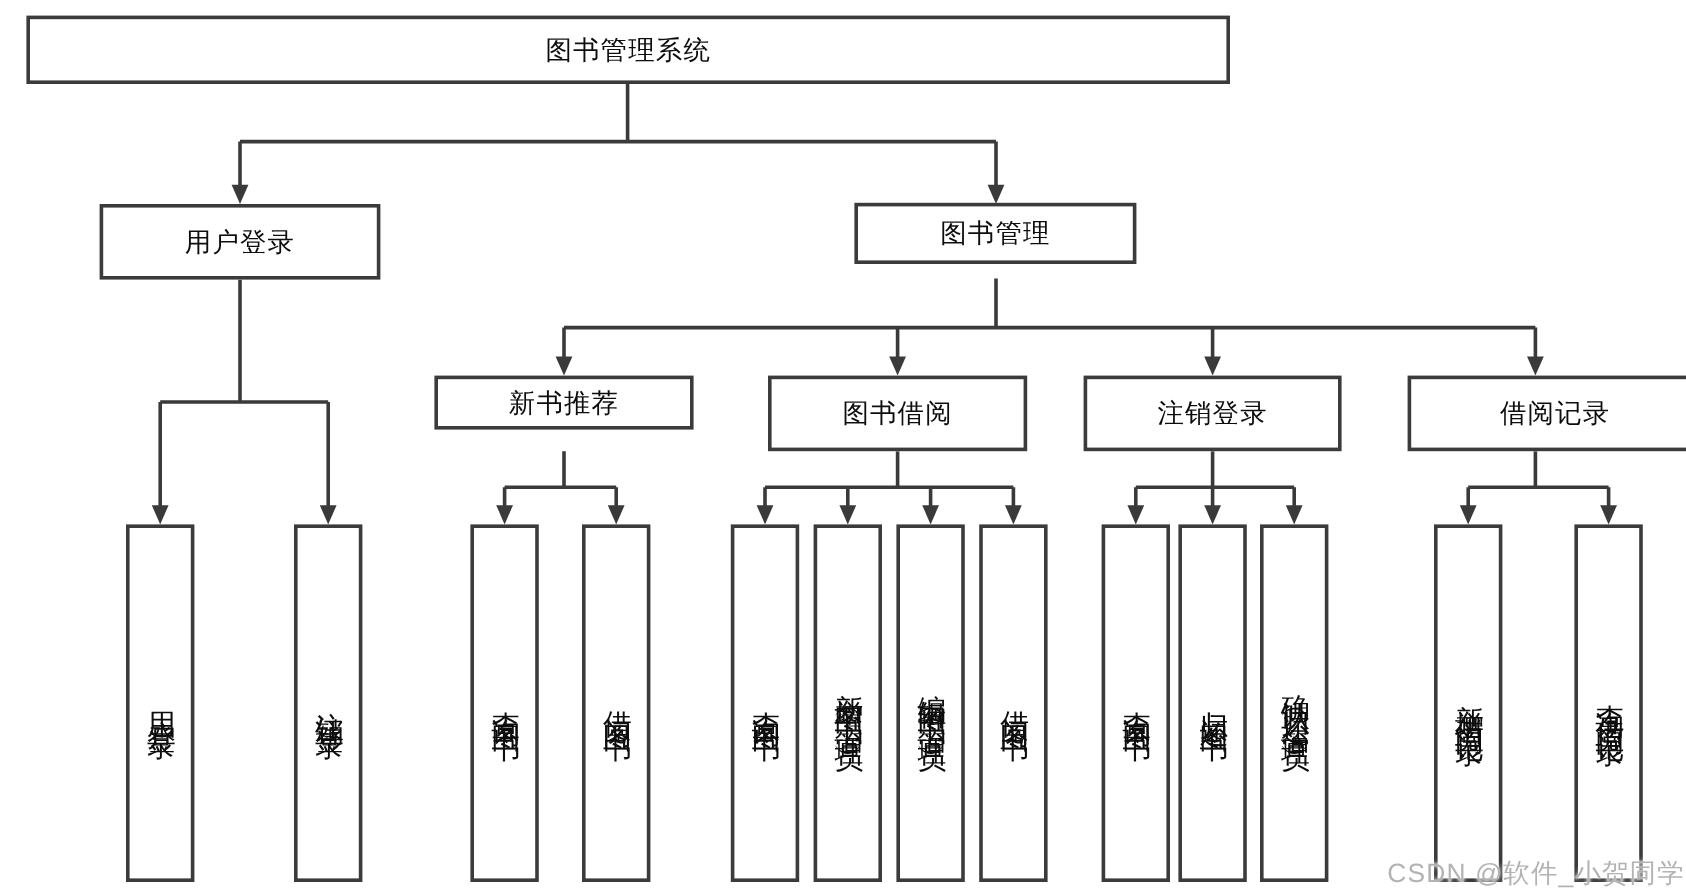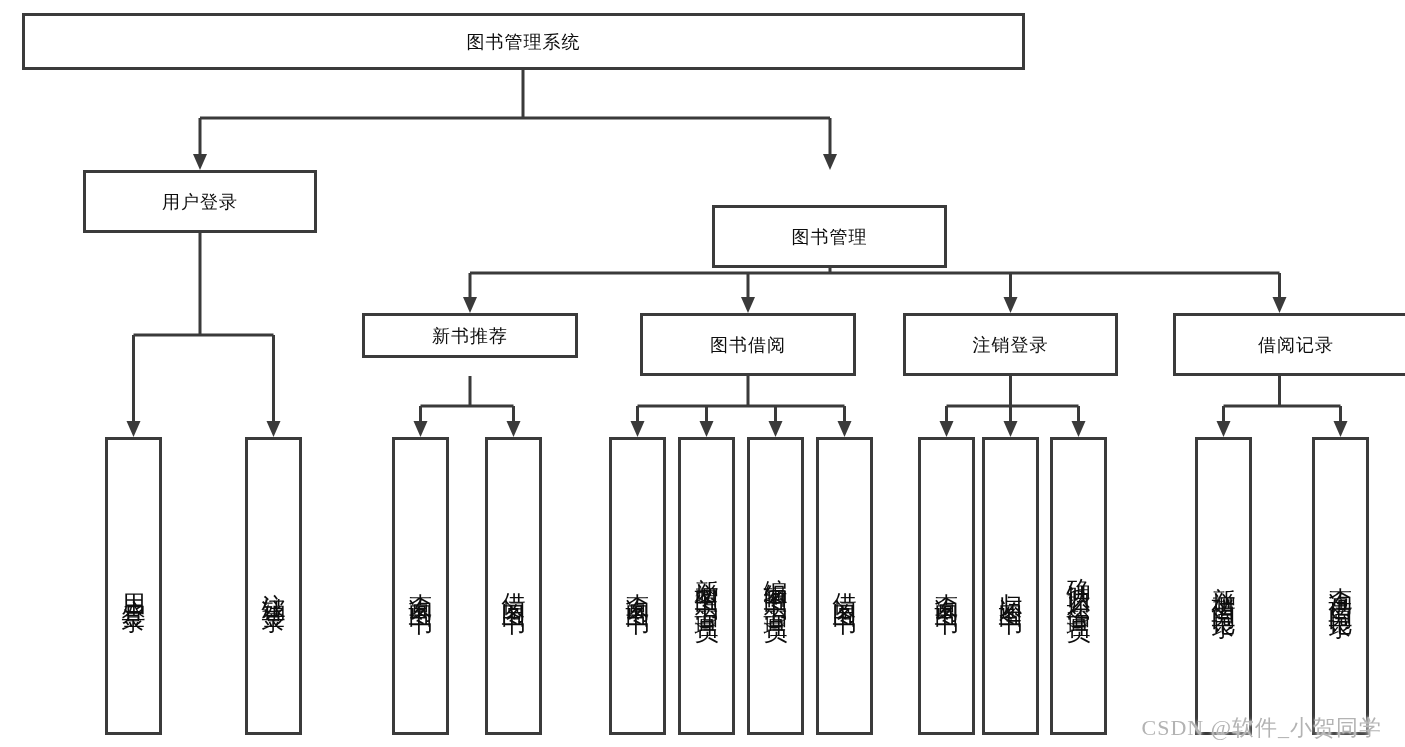--- a/index.html
+++ b/index.html
@@ -30,60 +30,59 @@
     position: absolute;
     box-sizing: border-box;
     background: #ffffff;
     border: 3px solid #3b3b3b;
     display: flex;
     align-items: center;
     justify-content: center;
     color: #0d0d0d;
     z-index: 2;
   }
-  .hbox { font-size: 18px; letter-spacing: 1px; }
+  .hbox { font-size: 22px; letter-spacing: 1px; }
   .leaf { top: 437px; width: 57px; height: 298px; font-size: 24px; }
   .leaf span {
     writing-mode: vertical-rl;
     text-orientation: mixed;
     letter-spacing: 6px;
     line-height: 1;
     white-space: nowrap;
   }
   
   .n-root            { left: 22px;   top: 13px;  width: 1003px; height: 57px; }
   .n-user-login      { left: 83px;   top: 170px; width: 234px;  height: 63px; }
-  .n-book-mgmt       { left: 712px;  top: 169px; width: 235px;  height: 63px; margin-top: 36px; }
+  .n-book-mgmt       { left: 712px;  top: 169px; width: 235px;  height: 51px; }
   .n-new-book-rec    { left: 362px;  top: 313px; width: 216px;  height: 45px; }
   .n-book-borrow     { left: 640px;  top: 313px; width: 216px;  height: 63px; }
   .n-current-borrow  { left: 903px;  top: 313px; width: 215px;  height: 63px; }
   .n-borrow-records  { left: 1173px; top: 313px; width: 246px;  height: 63px; }
   .n-l1  { left: 105px; }
   .n-l2  { left: 245px; }
   .n-l3  { left: 392px; }
   .n-l4  { left: 485px; }
   .n-l5  { left: 609px; }
   .n-l6  { left: 678px; }
   .n-l7  { left: 747px; }
   .n-l8  { left: 816px; }
   .n-l9  { left: 918px; }
   .n-l10 { left: 982px; }
   .n-l11 { left: 1050px; }
   .n-l12 { left: 1195px; }
   .n-l13 { left: 1312px; }
   #watermark {
     position: absolute;
-    right: 23px;
+    right: 1px;
     bottom: 4px;
     font-size: 22px;
     color: #b3b3b3;
     letter-spacing: 1px;
     z-index: 3;
     text-shadow: 0 0 4px #ffffff, 0 0 2px #ffffff;
-    font-family: Liberation Serif, serif;
   }
 </style>
 </head>
 <body>
 
 <div id="canvas">
 
   <svg id="connector-svg" xmlns="http://www.w3.org/2000/svg">
       <path d="M523,70 V118 M200,118 H830 M200,118 V157 M830,118 V157"></path>
       <polygon points="193,154 207,154 200,170"></polygon>

